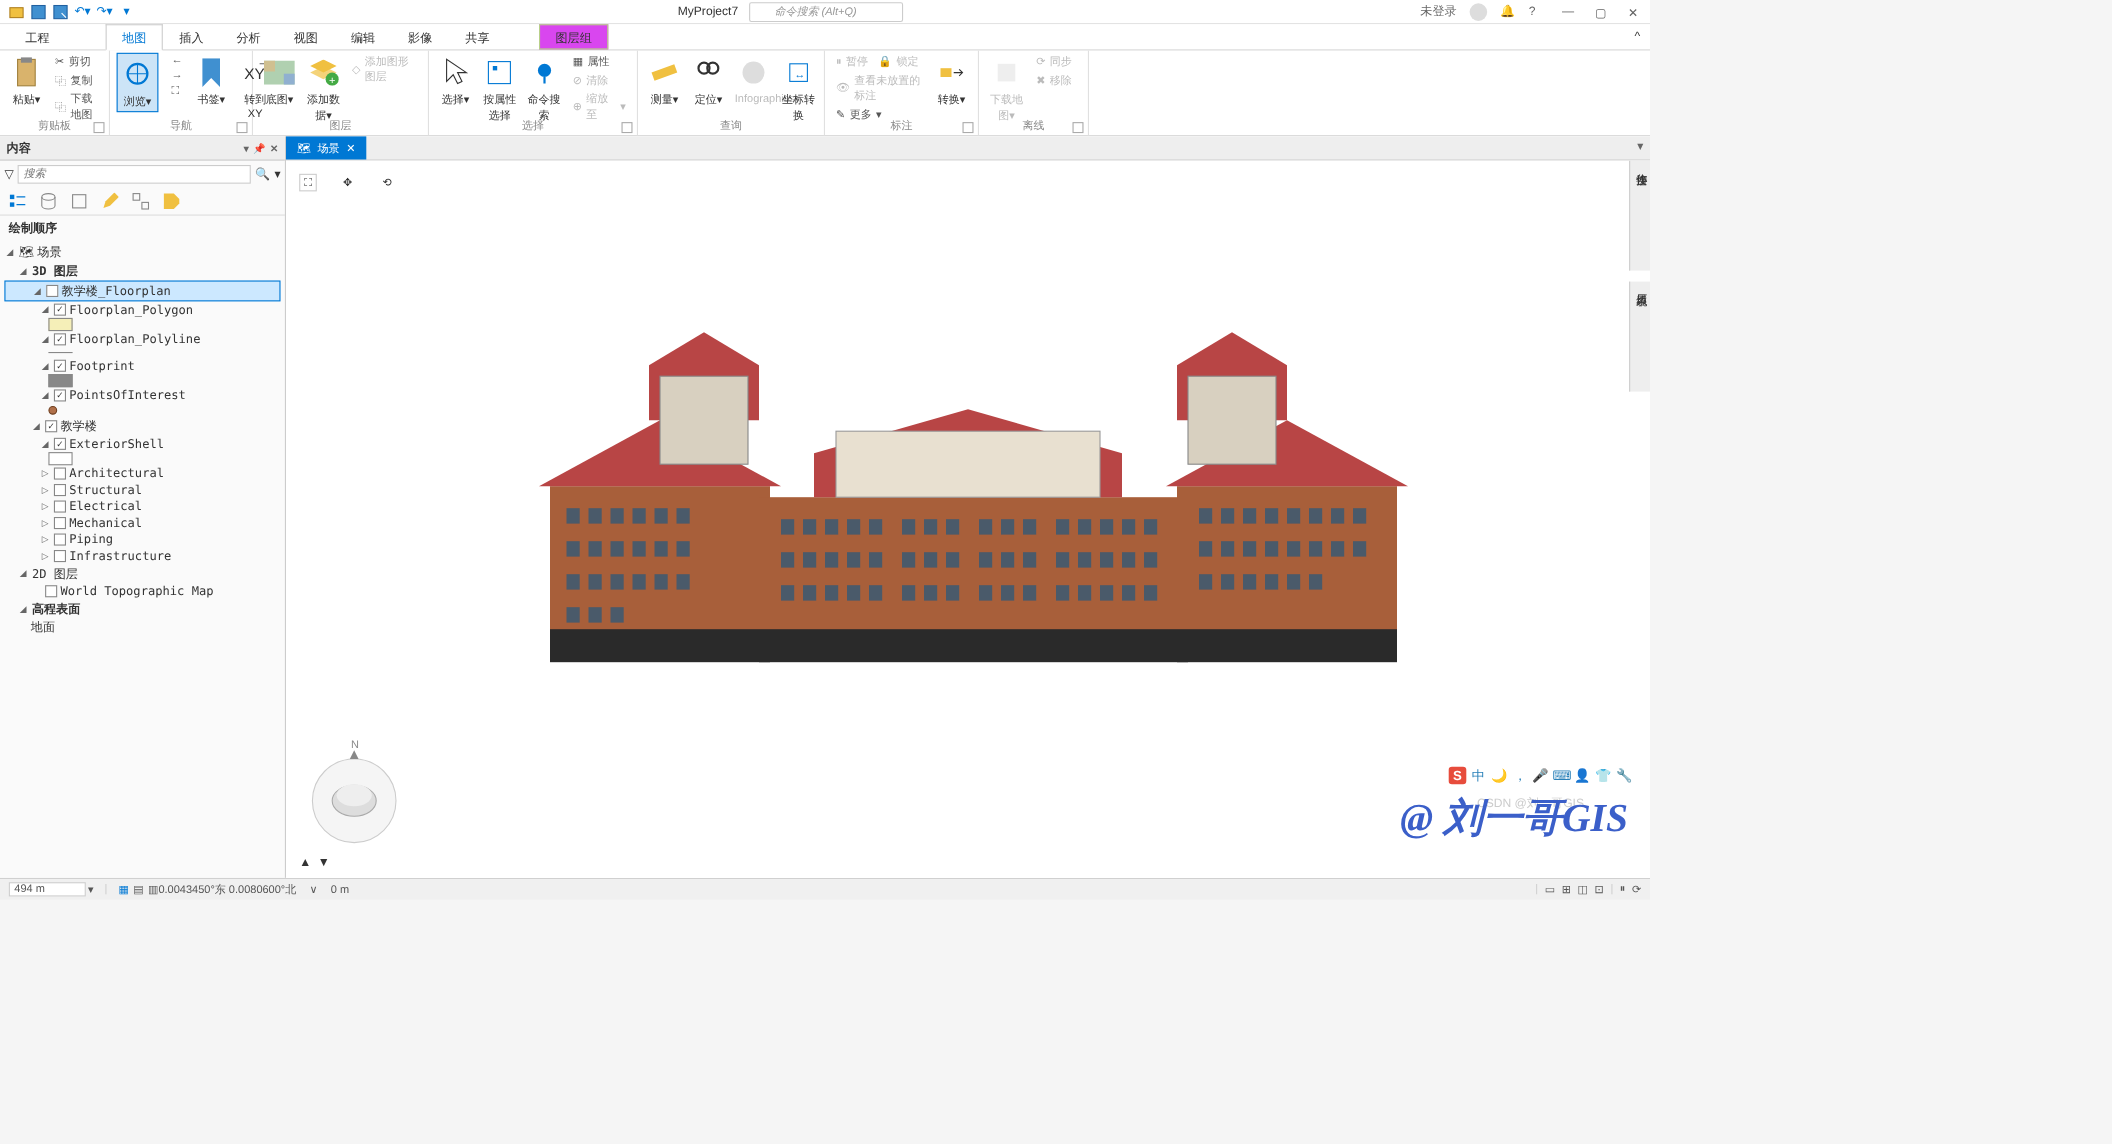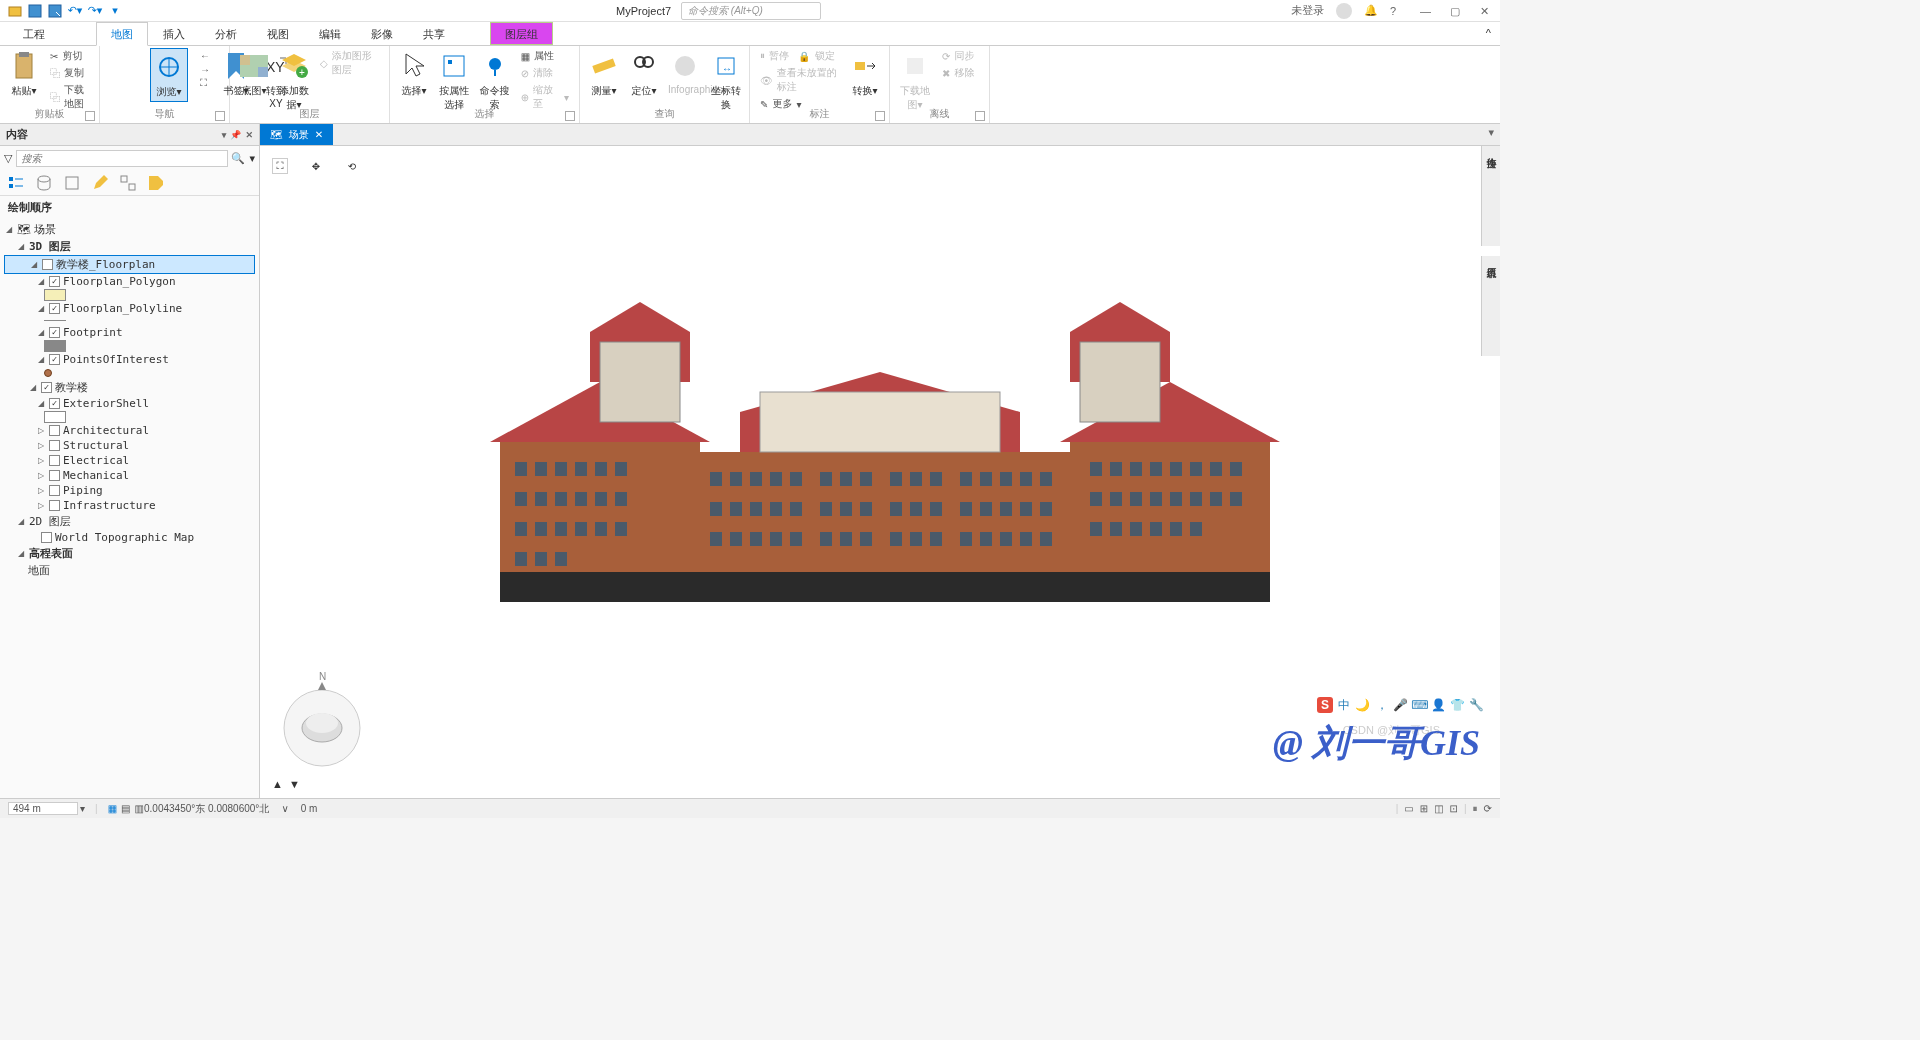--- a/index.html
+++ b/index.html
@@ -2,35 +2,35 @@
 <html><head>
 <meta charset="utf-8">
 <style>
 * { margin: 0; padding: 0; box-sizing: border-box; font-family: "Microsoft YaHei", SimSun, sans-serif; }
 body { background: #f5f5f5; font-size: 11px; color: #333; overflow: hidden; width: 1500px; height: 818px; position: relative; }
 .titlebar { height: 22px; background: #fff; display: flex; align-items: center; border-bottom: 1px solid #e0e0e0; }
 .qat { display: flex; gap: 6px; padding: 2px 8px; align-items: center; }
 .qat-icon { width: 14px; height: 14px; display: inline-flex; align-items: center; justify-content: center; color: #0078d4; cursor: pointer; }
 .title-center { flex: 1; display: flex; justify-content: center; align-items: center; gap: 10px; }
 .project-name { font-size: 11px; color: #333; margin-left: 16px; }
-.search-box { border: 1px solid #ccc; border-radius: 2px; padding: 1px 6px; font-size: 10px; color: #999; width: 140px; font-style: italic; }
+.search-box { border: 1px solid #ccc; border-radius: 2px; padding: 1px 22px; font-size: 10px; color: #999; width: 140px; font-style: italic; }
 .title-right { display: flex; align-items: center; gap: 12px; padding-right: 8px; }
 .title-right span { color: #666; font-size: 11px; }
 .win-controls { display: flex; gap: 18px; margin-left: 12px; }
 .win-btn { width: 12px; height: 12px; color: #666; cursor: pointer; }
 .tabs { height: 24px; background: #fff; display: flex; border-bottom: 1px solid #ccc; padding-left: 8px; }
 .tab { padding: 4px 14px; font-size: 11px; color: #333; cursor: pointer; border: 1px solid transparent; border-bottom: none; }
 .tab.active { background: #fff; border: 1px solid #ccc; border-bottom: 1px solid #fff; margin-bottom: -1px; color: #0078d4; margin-left: 36px; }
 .tab.contextual { background: #d946ef; border: 1px solid #b8d088; }
 .ribbon { height: 78px; background: #fff; display: flex; border-bottom: 1px solid #ccc; }
 .ribbon-group { border-right: 1px solid #e0e0e0; padding: 2px 6px; display: flex; flex-direction: column; position: relative; }
 .ribbon-group-label { position: absolute; bottom: 2px; left: 0; right: 0; text-align: center; font-size: 10px; color: #888; }
 .ribbon-content { flex: 1; display: flex; gap: 4px; align-items: flex-start; }
 .rbtn-large { width: 38px; text-align: center; cursor: pointer; padding: 2px; font-size: 10px; }
-.rbtn-large.active { background: #cce4f7; border: 1px solid #0078d4; margin-left: 44px; }
+.rbtn-large.active { background: #cce4f7; border: 1px solid #0078d4; }
 .rbtn-icon { width: 32px; height: 32px; margin: 0 auto 2px; display: flex; align-items: center; justify-content: center; }
 .rbtn-small { display: flex; align-items: center; gap: 4px; font-size: 10px; padding: 1px 4px; cursor: pointer; color: #555; }
 .rbtn-small.disabled { color: #bbb; }
 .rbtn-col { display: flex; flex-direction: column; gap: 1px; }
 .ribbon-dialog { position: absolute; bottom: 2px; right: 4px; width: 10px; height: 10px; border: 1px solid #aaa; cursor: pointer; }
 .main-area { display: flex; height: calc(100% - 144px); }
 .contents-panel { width: 260px; background: #fafafa; border-right: 1px solid #ccc; display: flex; flex-direction: column; }
 .panel-header { height: 22px; background: #eee; display: flex; align-items: center; padding: 0 6px; font-size: 11px; font-weight: bold; border-bottom: 1px solid #ccc; }
 .panel-header-controls { margin-left: auto; display: flex; gap: 4px; font-size: 9px; color: #666; }
 .panel-search { padding: 4px; display: flex; align-items: center; gap: 4px; }

